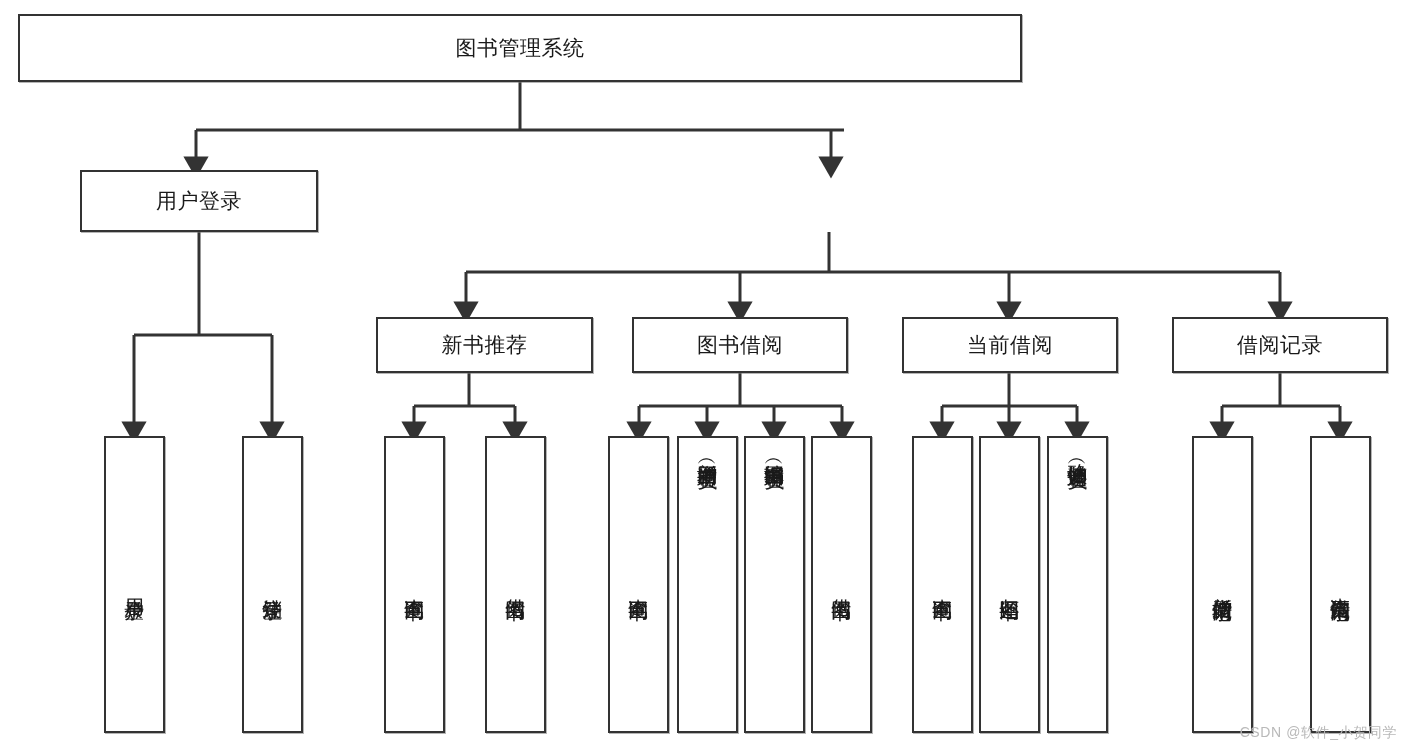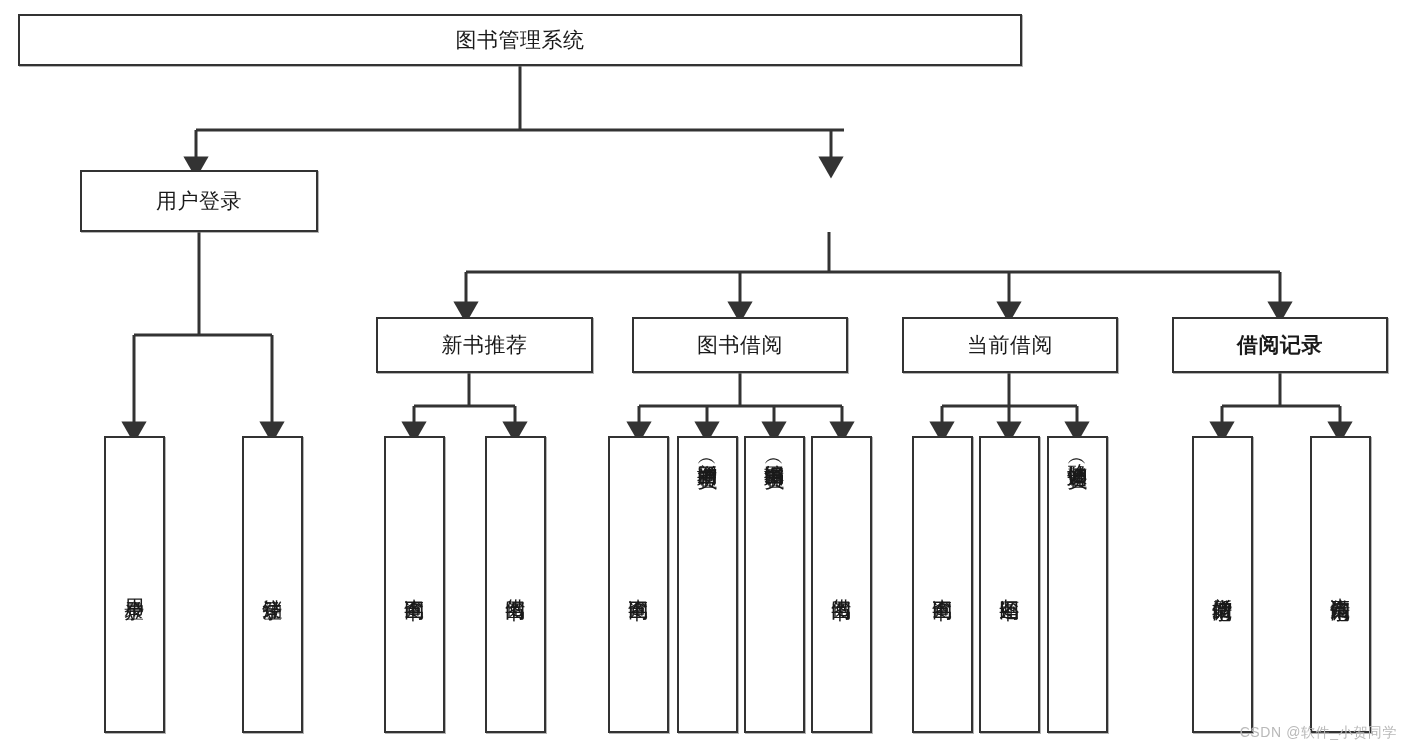--- a/index.html
+++ b/index.html
@@ -139,42 +139,42 @@
     </g>
 
     <g stroke="#333333" stroke-width="3" fill="none">
       <path d="M1280,373 L1280,406"></path>
       <path d="M1222,406 L1340,406"></path>
       <path d="M1222,406 L1222,425" marker-end="url(#arrowhead)"></path>
       <path d="M1340,406 L1340,425" marker-end="url(#arrowhead)"></path>
     </g>
   </svg>
 
-  <div class="node" style="left:18px; top:14px; width:1004px; height:52px;">
+  <div class="node" style="left:18px; top:14px; width:1004px; height:68px;">
     <span class="node-label">图书管理系统</span>
   </div>
 
   <div class="node" style="left:80px; top:170px; width:238px; height:62px;">
     <span class="node-label">用户登录</span>
   </div>
 
 
   <div class="node" style="left:376px; top:317px; width:217px; height:56px;align-items:center;">
     <span class="node-label">新书推荐</span>
   </div>
 
   <div class="node" style="left:902px; top:317px; width:216px; height:56px;">
     <span class="node-label">当前借阅</span>
   </div>
 
   <div class="node" style="left:632px; top:317px; width:216px; height:56px;">
     <span class="node-label">图书借阅</span>
   </div>
 
-  <div class="node" style="left:1172px; top:317px; width:216px; height:56px;font-weight:bold;">
+  <div class="node" style="left:1172px; top:317px; width:216px; height:56px;">
     <span class="node-label">借阅记录</span>
   </div>
 
   <div class="node vertical leaf-short" style="left:104px; top:436px; width:61px; height:297px;">
     <span class="node-label">用户登录</span>
   </div>
 
   <div class="node vertical leaf-short" style="left:242px; top:436px; width:61px; height:297px;">
     <span class="node-label">注销登录</span>
   </div>

